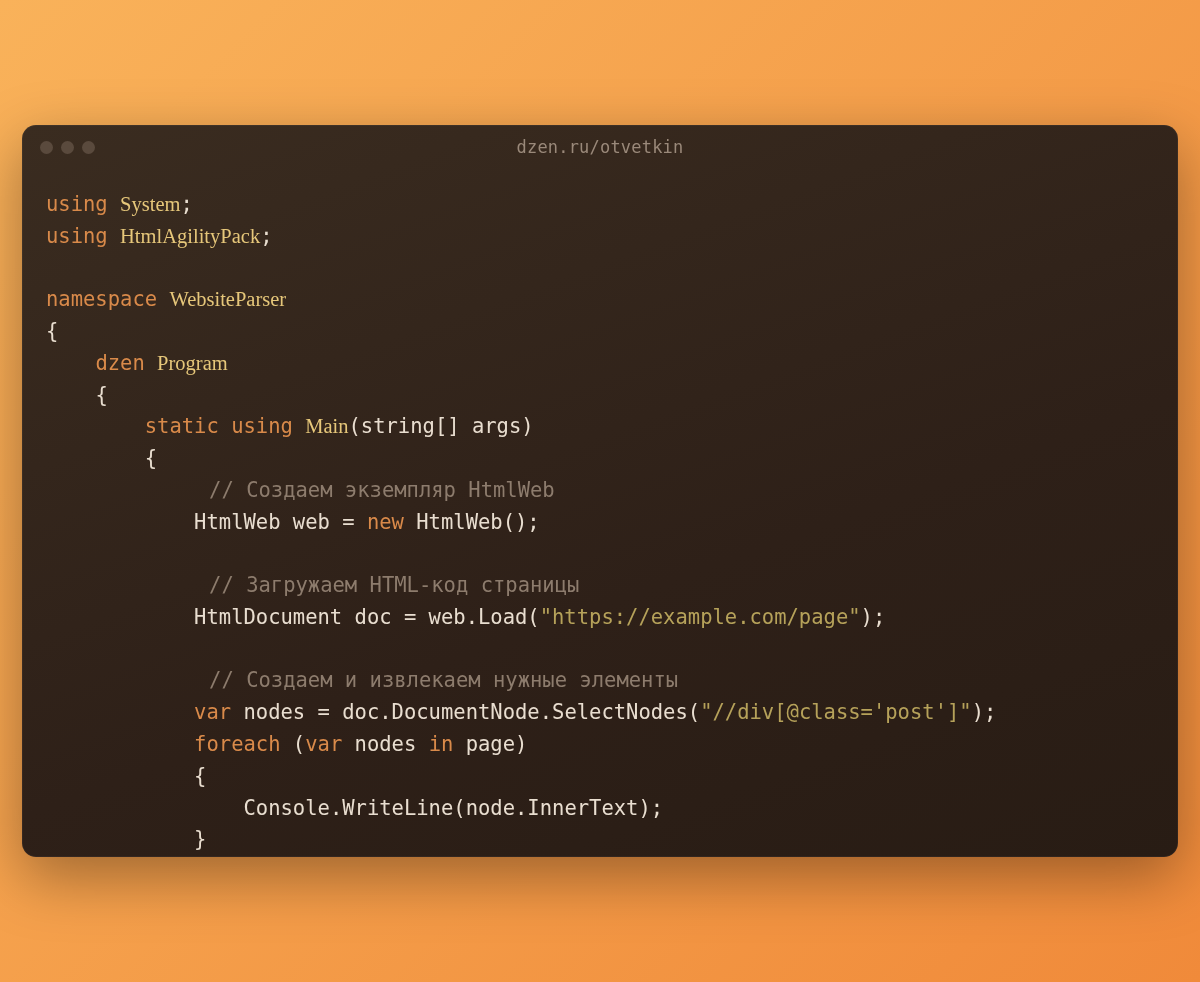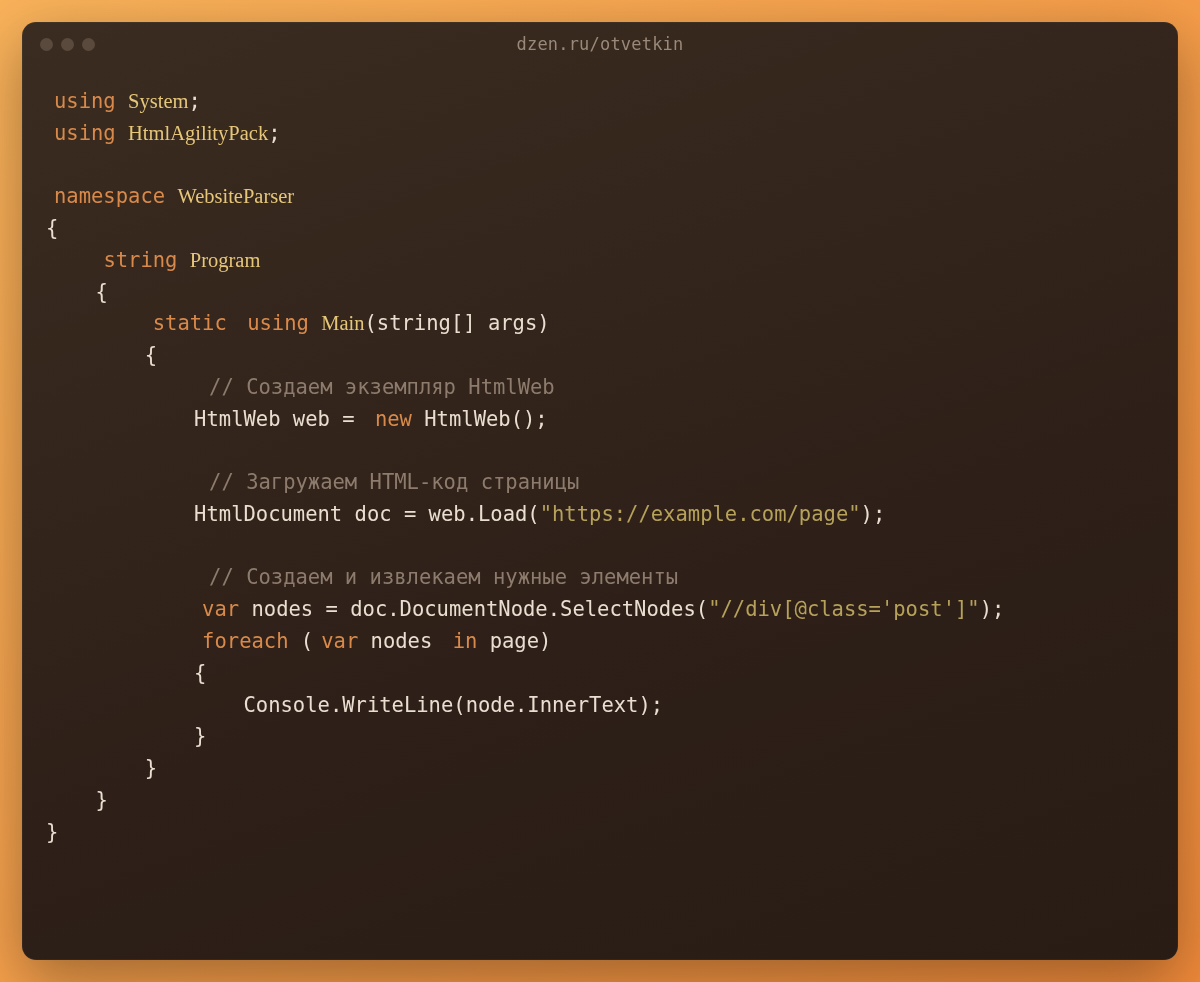--- a/index.html
+++ b/index.html
@@ -6,21 +6,21 @@
   html, body { width: 1200px; height: 982px; }
   body {
     background: linear-gradient(135deg, #f9b25a 0%, #f08a3a 100%);
     font-family: ui-monospace, "SF Mono", Menlo, Consolas, monospace;
     display: flex;
     align-items: center;
     justify-content: center;
   }
   .window {
     width: 1156px;
-    height: 938px;
+    height: 732px;
     background: linear-gradient(160deg, #3a2c20 0%, #2e2018 60%, #281c14 100%);
     border-radius: 14px;
     box-shadow: 0 20px 60px rgba(0,0,0,0.35), inset 0 0 0 1px rgba(255,255,255,0.04);
     overflow: hidden;
     display: flex;
     flex-direction: column;
   }
   .titlebar {
     height: 44px;
     display: flex;
@@ -47,21 +47,21 @@
   }
   .code {
     flex: 1;
     padding: 20px 24px 24px 24px;
     font-size: 20.5px;
     line-height: 1.55;
     color: #e9ded0;
     white-space: pre;
     overflow: hidden;
   }
-  .kw   { color: #d98a4a; margin-left: 8px; }        
+  .kw   { color: #d98a4a; }        
   .type { color: #e9ded0; margin-top: 17px; }        
   .name { color: #e6c77a; font-family: Liberation Serif, serif; }        
   .cm   { color: #8d7c6d; margin-left: 15px; }        
   .str  { color: #b6a25a; }        
   .pn   { color: #e9ded0; }        
 </style>
 </head>
 <body>
 
 <div class="window">
@@ -71,21 +71,21 @@
       <div class="dot"></div>
       <div class="dot"></div>
     </div>
     <div class="title">dzen.ru/otvetkin</div>
   </div>
   <div class="code"><span class="kw">using</span> <span class="name">System</span><span class="pn">;</span>
 <span class="kw">using</span> <span class="name">HtmlAgilityPack</span><span class="pn">;</span>
 
 <span class="kw">namespace</span> <span class="name">WebsiteParser</span>
 <span class="pn">{</span>
-    <span class="kw">string</span> <span class="name">Program</span>
+    <span class="kw">dzen</span> <span class="name">Program</span>
     <span class="pn">{</span>
         <span class="kw">static</span> <span class="kw">using</span> <span class="name">Main</span><span class="pn">(</span><span class="type">string[] args</span><span class="pn">)</span>
         <span class="pn">{</span>
             <span class="cm">// Создаем экземпляр HtmlWeb</span>
             <span class="type">HtmlWeb web = </span><span class="kw">new</span><span class="type"> HtmlWeb();</span>
 
             <span class="cm">// Загружаем HTML-код страницы</span>
             <span class="type">HtmlDocument doc = web.Load(</span><span class="str">"https://example.com/page"</span><span class="type">);</span>
 
             <span class="cm">// Создаем и извлекаем нужные элементы</span>

